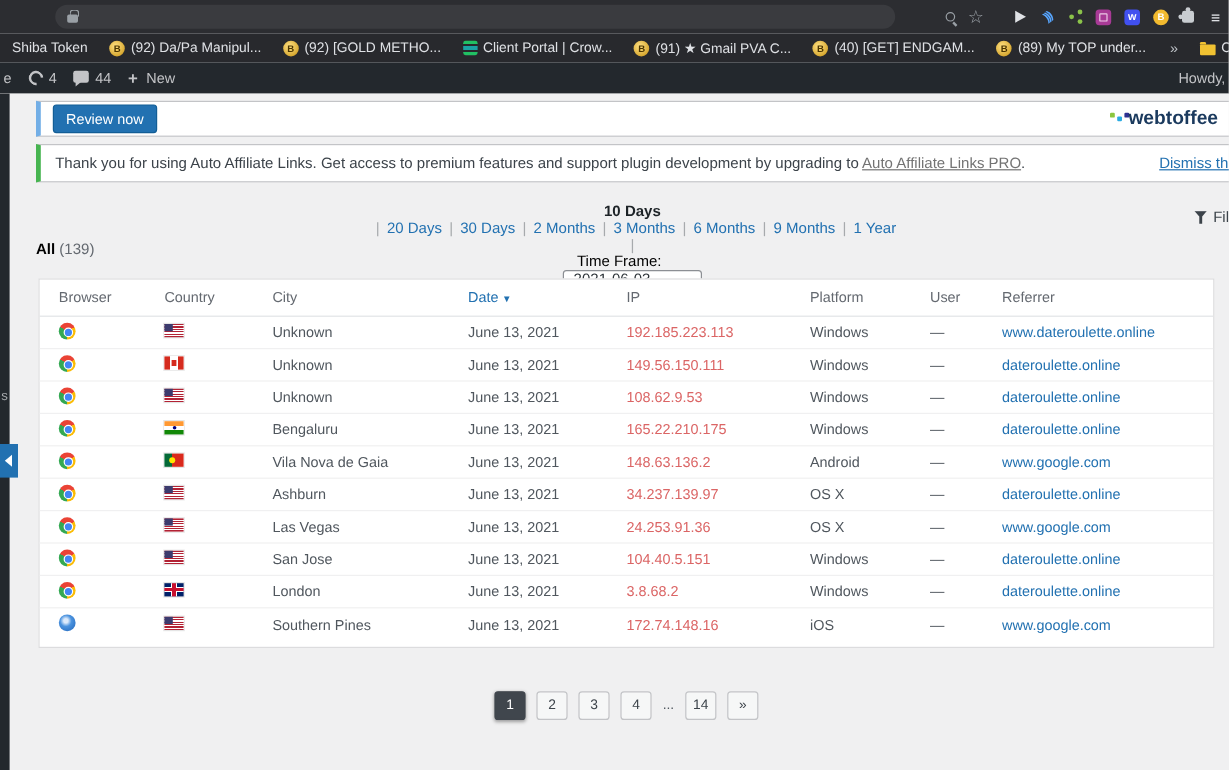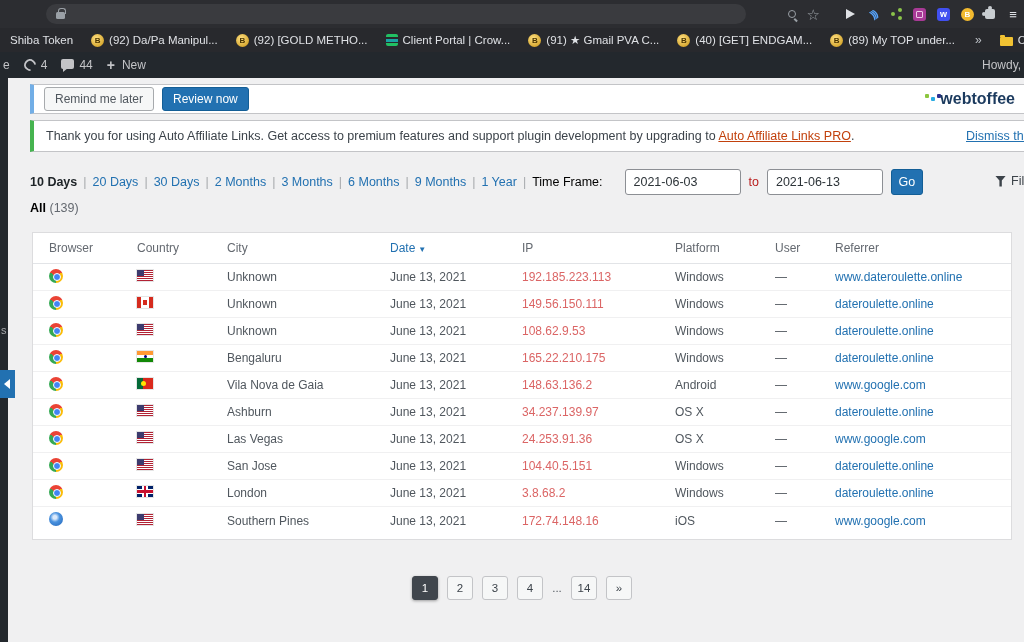--- a/index.html
+++ b/index.html
@@ -79,25 +79,25 @@
   .notice-review { top:6px; height:30px; border-left:4px solid #72aee6; gap:8px; padding-left:10px; }
   .btn { font-size:12px; height:24px; padding:0 10px; border-radius:3px; cursor:pointer; font-family:inherit; }
   .btn-secondary { background:#f6f7f7; border:1px solid #a7aaad; color:#50575e; }
   .btn-primary { background:#2271b1; border:1px solid #135e96; color:#fff; }
   .webtoffee { position:absolute; right:16px; display:flex; align-items:center; gap:5px; }
   .wt-dots { width:4px; height:4px; background:#29abe2; border-radius:1px;
              box-shadow:-6px -3px 0 #8cc63f, 6px -3px 0 #2e3192; }
   .wt-name { font-size:16px; font-weight:bold; color:#1b3a5e; }
 
   .notice-affiliate { top:42px; height:32px; border-left:4px solid #46b450; padding-left:12px; font-size:12.5px; color:#3c434a; }
-  .a-link { color:#c2410c; text-decoration:underline; }
+  .a-link { color:#737373; text-decoration:underline; }
   .dismiss-link { position:absolute; left:932px; color:#2271b1; text-decoration:underline; white-space:nowrap; font-size:12.5px; }
 
   .filter-row { position:absolute; left:30px; top:91px; right:0; height:26px; display:flex; align-items:center;
-                font-size:12.5px; color:#50575e; white-space:nowrap; }
+                font-size:12.5px; color:#50575e; white-space:nowrap;flex-direction:column; }
   .f-current { font-weight:bold; color:#1d2327; }
   .fsep { color:#a7aaad; margin:0 6px; }
   .flink { color:#2271b1; text-decoration:none; cursor:pointer; }
   .f-label { color:#000000; margin-right:22px; }
   .f-input { width:116px; height:26px; border:1px solid #8c8f94; border-radius:3px; padding:0 8px;
              font-size:12.5px; color:#2c3338; font-family:inherit; background:#fff; }
   .f-to { margin:16px 8px; color:#b91c1c; }
   .f-go { margin-left:8px; width:32px; height:26px; background:#2271b1; border:1px solid #135e96;
           border-radius:3px; color:#fff; font-size:12.5px; cursor:pointer; font-family:inherit; }
   .filter-right { position:absolute; left:965px; top:5px; display:flex; align-items:center; gap:5px;
@@ -238,21 +238,20 @@
   </span>
   <span class="ab-howdy">Howdy, adm</span>
 </div>
 
 <div class="content">
   <div class="side-strip"></div>
   <div class="side-s">s</div>
   <div class="collapse-tab"></div>
 
   <div class="notice notice-review">
-    <button class="btn btn-secondary">Remind me later</button>
     <button class="btn btn-primary">Review now</button>
     <span class="webtoffee">
       <span class="wt-dots"></span>
       <span class="wt-name">webtoffee</span>
     </span>
   </div>
 
   <div class="notice notice-affiliate">
     <span><span>Thank you for using Auto Affiliate Links. Get access to premium features and support plugin development by upgrading to </span><a class="a-link">Auto Affiliate Links PRO</a><span>.</span></span>
     <a class="dismiss-link">Dismiss this notice</a>

